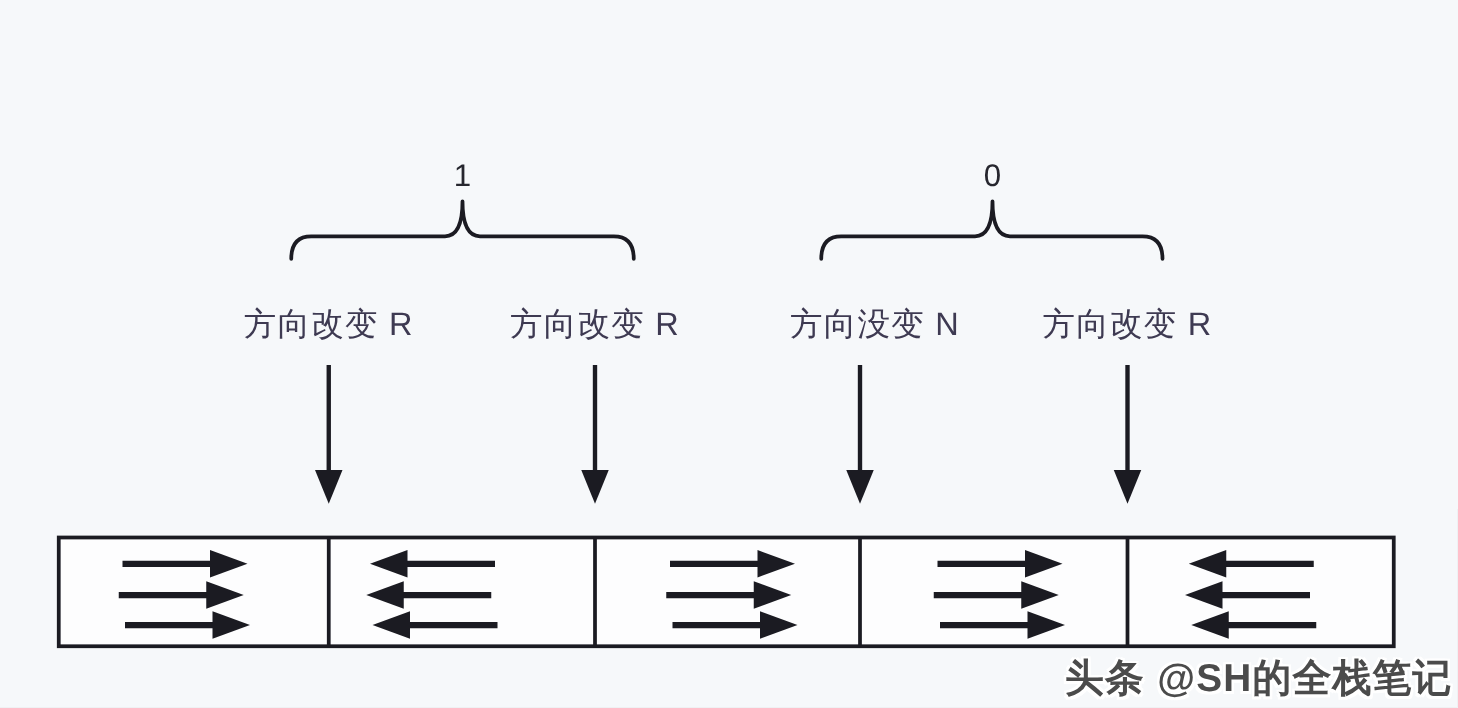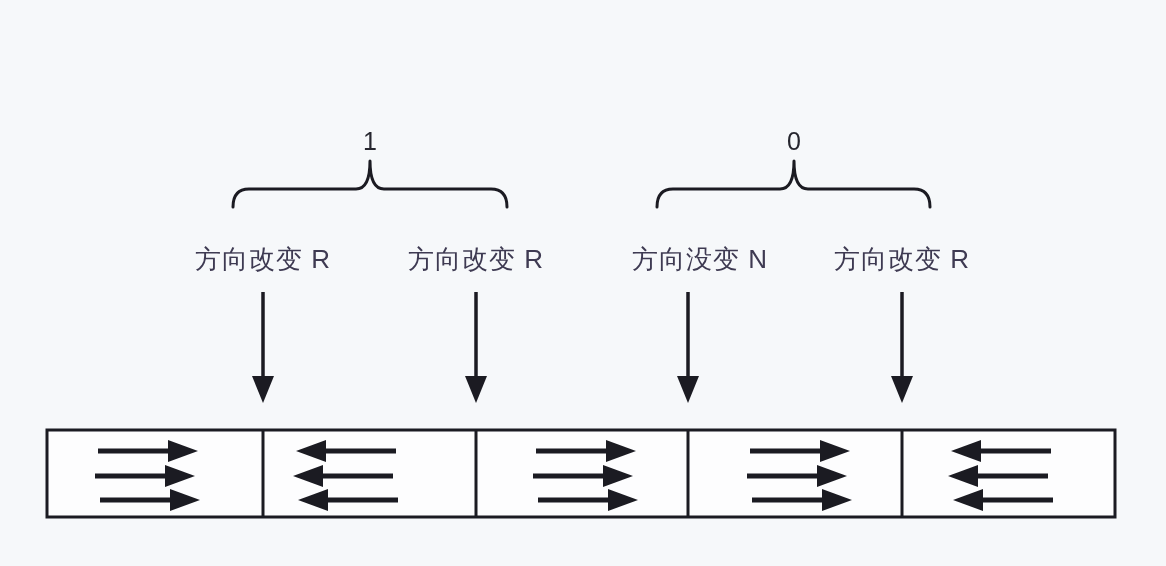--- a/index.html
+++ b/index.html
@@ -107,13 +107,14 @@
       <polygon points="983,489 983,511 953,500" fill="#1b1b22"></polygon>
     </svg>
   <div id="labels">
       <div class="bit-label" style="left: 370px; top: 129px; color: rgb(38, 38, 46); font-size: 25px;">1</div>
       <div class="bit-label" style="left: 794px; top: 129px; color: rgb(38, 38, 46); font-size: 25px;">0</div>
       <div class="float-label" style="left: 263px; top: 246px; color: rgb(62, 58, 82); font-size: 26px;">方向改变 R</div>
       <div class="float-label" style="left: 476px; top: 246px; color: rgb(62, 58, 82); font-size: 26px;">方向改变 R</div>
       <div class="float-label" style="left: 688px; top: 246px; color: rgb(62, 58, 82); font-size: 26px; margin-left: 12px;">方向没变 N</div>
       <div class="float-label" style="left: 902px; top: 246px; color: rgb(62, 58, 82); font-size: 26px;">方向改变 R</div>
     </div>
+  <div class="watermark">头条 @SH的全栈笔记</div>
 </div>
 
 </body></html>

